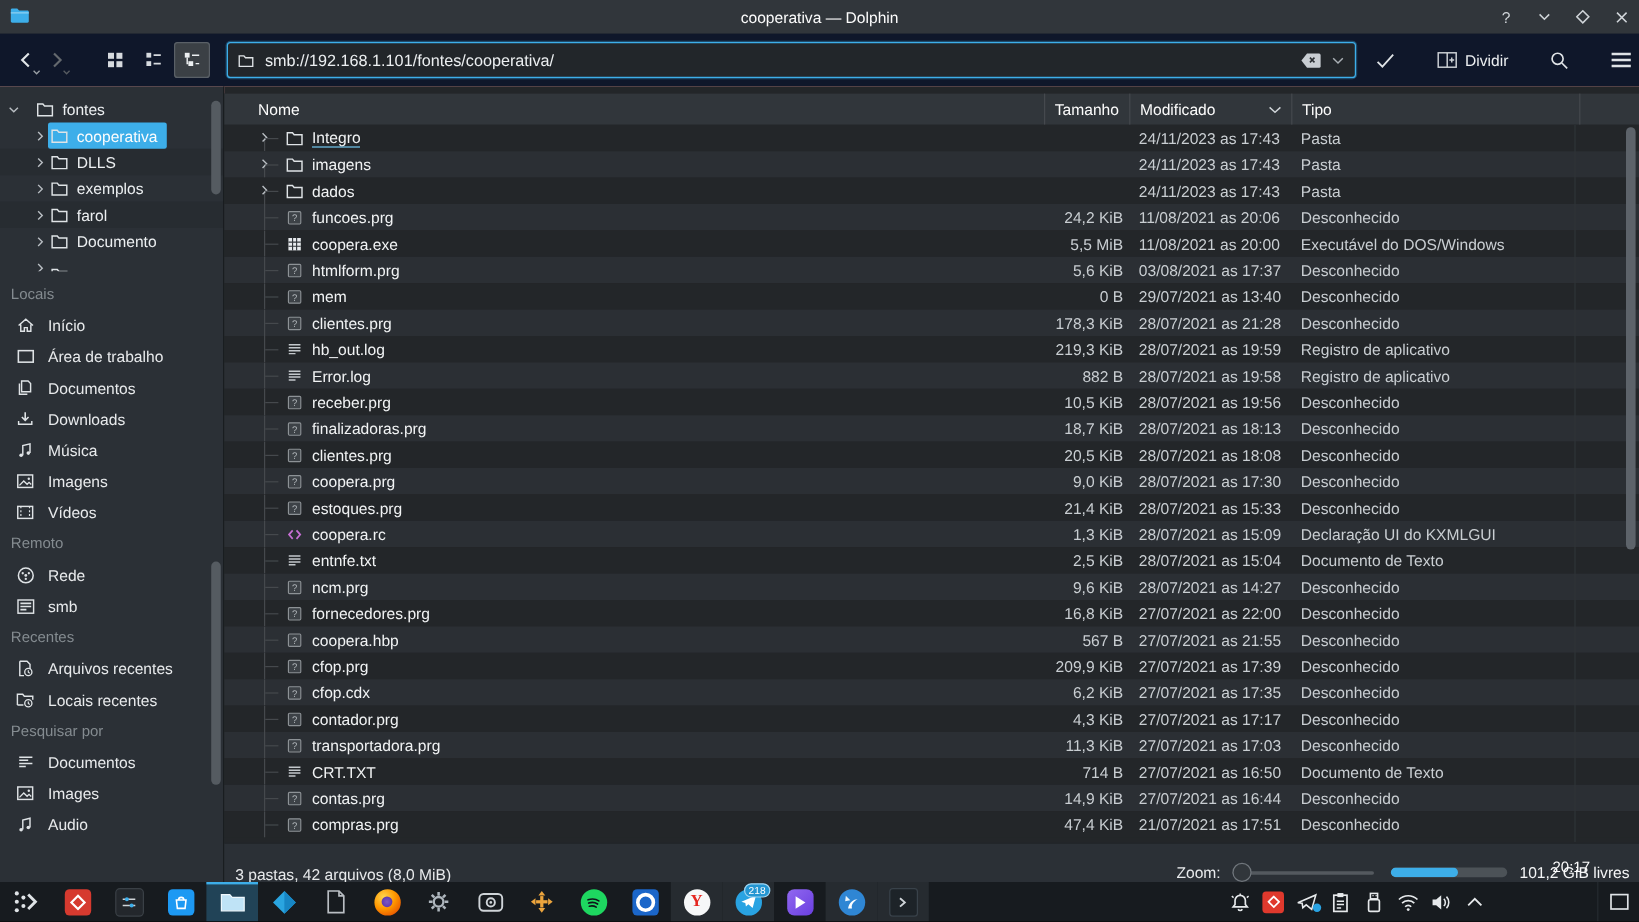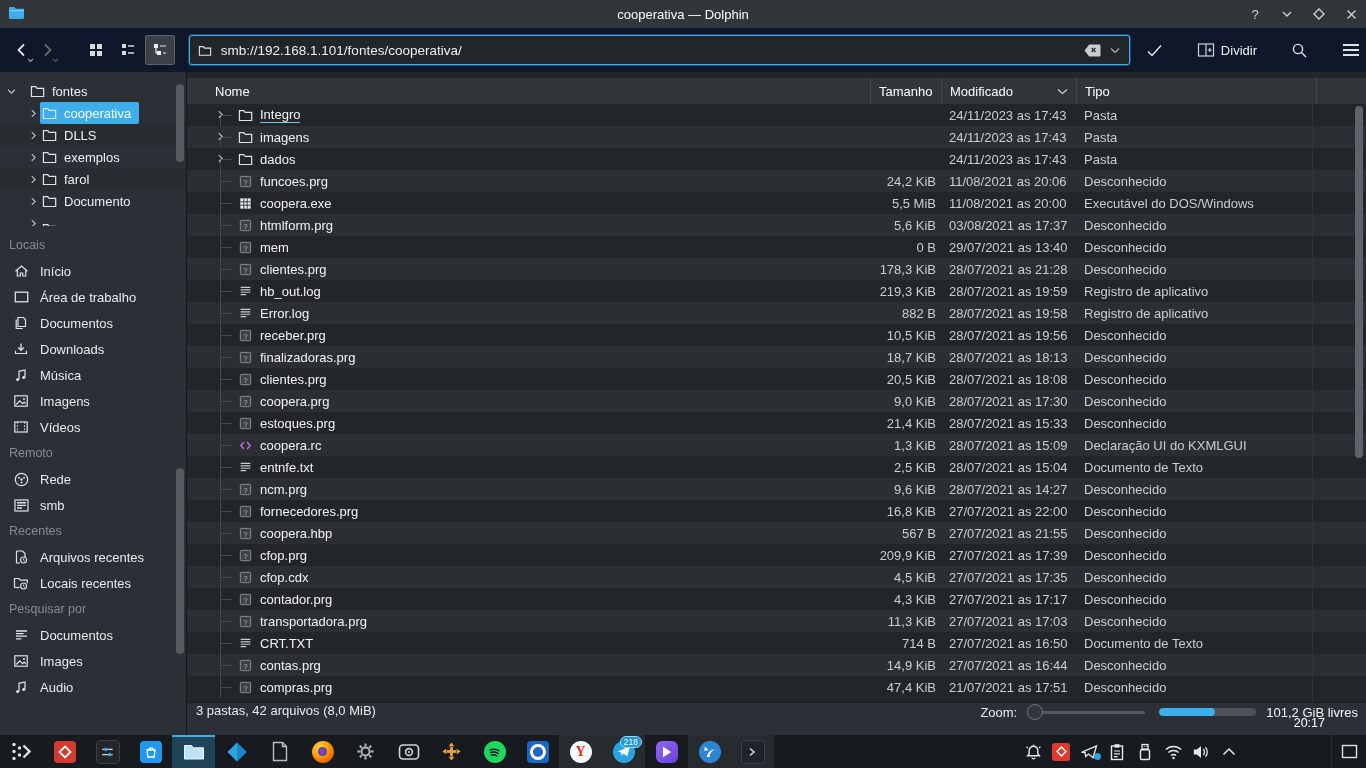--- a/index.html
+++ b/index.html
@@ -72,21 +72,21 @@
   .conn.fold::before{top:11px;}
   .rchev{position:absolute;left:-10px;top:5px;}
   .fic{width:16px;height:16px;flex:0 0 16px;display:flex;align-items:center;justify-content:center;margin-right:7px;}
   .fname{color:#f1f3f4;}
   .fname.hov{border-bottom:1px solid #73c7ef;}
   .vsep{position:absolute;left:1125px;top:32px;bottom:0;width:1px;background:#2f3438;}
   .vscroll{position:absolute;right:2px;top:32px;bottom:4px;width:10px;}
   .vthumb{position:absolute;left:1px;width:8px;border-radius:4px;background:#5d636a;top:2px;height:352px;}
   
   .statusbar{position:absolute;left:187px;right:0;top:702px;height:33px;background:#2b3036;
-    border-top:1px solid #1d2023;display:flex;align-items:flex-start;}
+    border-top:1px solid #1d2023;display:flex;align-items:flex-end;}
   .st-left{margin-left:9px;color:#e8eaec;}
   .st-right{margin-left:auto;display:flex;align-items:center;margin-right:8px;}
   .zoom-label{color:#e8eaec;margin-right:10px;}
   .zslider{position:relative;width:118px;height:18px;margin-right:14px;}
   .zslider .track{position:absolute;left:0;right:0;top:8px;height:3px;border-radius:2px;background:#54595f;}
   .zslider .knob{position:absolute;left:0;top:1px;width:16px;height:16px;border-radius:50%;
     background:#31363b;border:1px solid #70767c;box-sizing:border-box;}
   .freebar{position:relative;width:97px;height:8px;border-radius:4px;background:#4c5257;overflow:hidden;margin-right:10px;}
   .freebar .fill{position:absolute;left:0;top:0;bottom:0;width:58%;background:#3daee9;border-radius:4px;}
   .free-text{color:#f4f5f6;}
@@ -834,21 +834,21 @@
     <span class="c-name">
       <span class="conn"></span>
       <span class="fic">
                 <svg width="15" height="15" viewBox="0 0 16 16">
                   <rect x="2.5" y="2.5" width="11" height="11" rx="1" fill="#3d4247" stroke="#8d9296" stroke-width="1"></rect>
                   <text x="8" y="11.2" font-size="8.5" fill="#aeb3b7" text-anchor="middle" font-family="Liberation Sans, sans-serif">?</text>
                 </svg>
               </span>
       <span class="fname">cfop.cdx</span>
     </span>
-    <span class="c-size">4,5 KiB</span>
+    <span class="c-size">6,2 KiB</span>
     <span class="c-mod">27/07/2021 as 17:35</span>
     <span class="c-type">Desconhecido</span>
           </div>
           <div class="row">
     <span class="c-name">
       <span class="conn"></span>
       <span class="fic">
                 <svg width="15" height="15" viewBox="0 0 16 16">
                   <rect x="2.5" y="2.5" width="11" height="11" rx="1" fill="#3d4247" stroke="#8d9296" stroke-width="1"></rect>
                   <text x="8" y="11.2" font-size="8.5" fill="#aeb3b7" text-anchor="middle" font-family="Liberation Sans, sans-serif">?</text>

